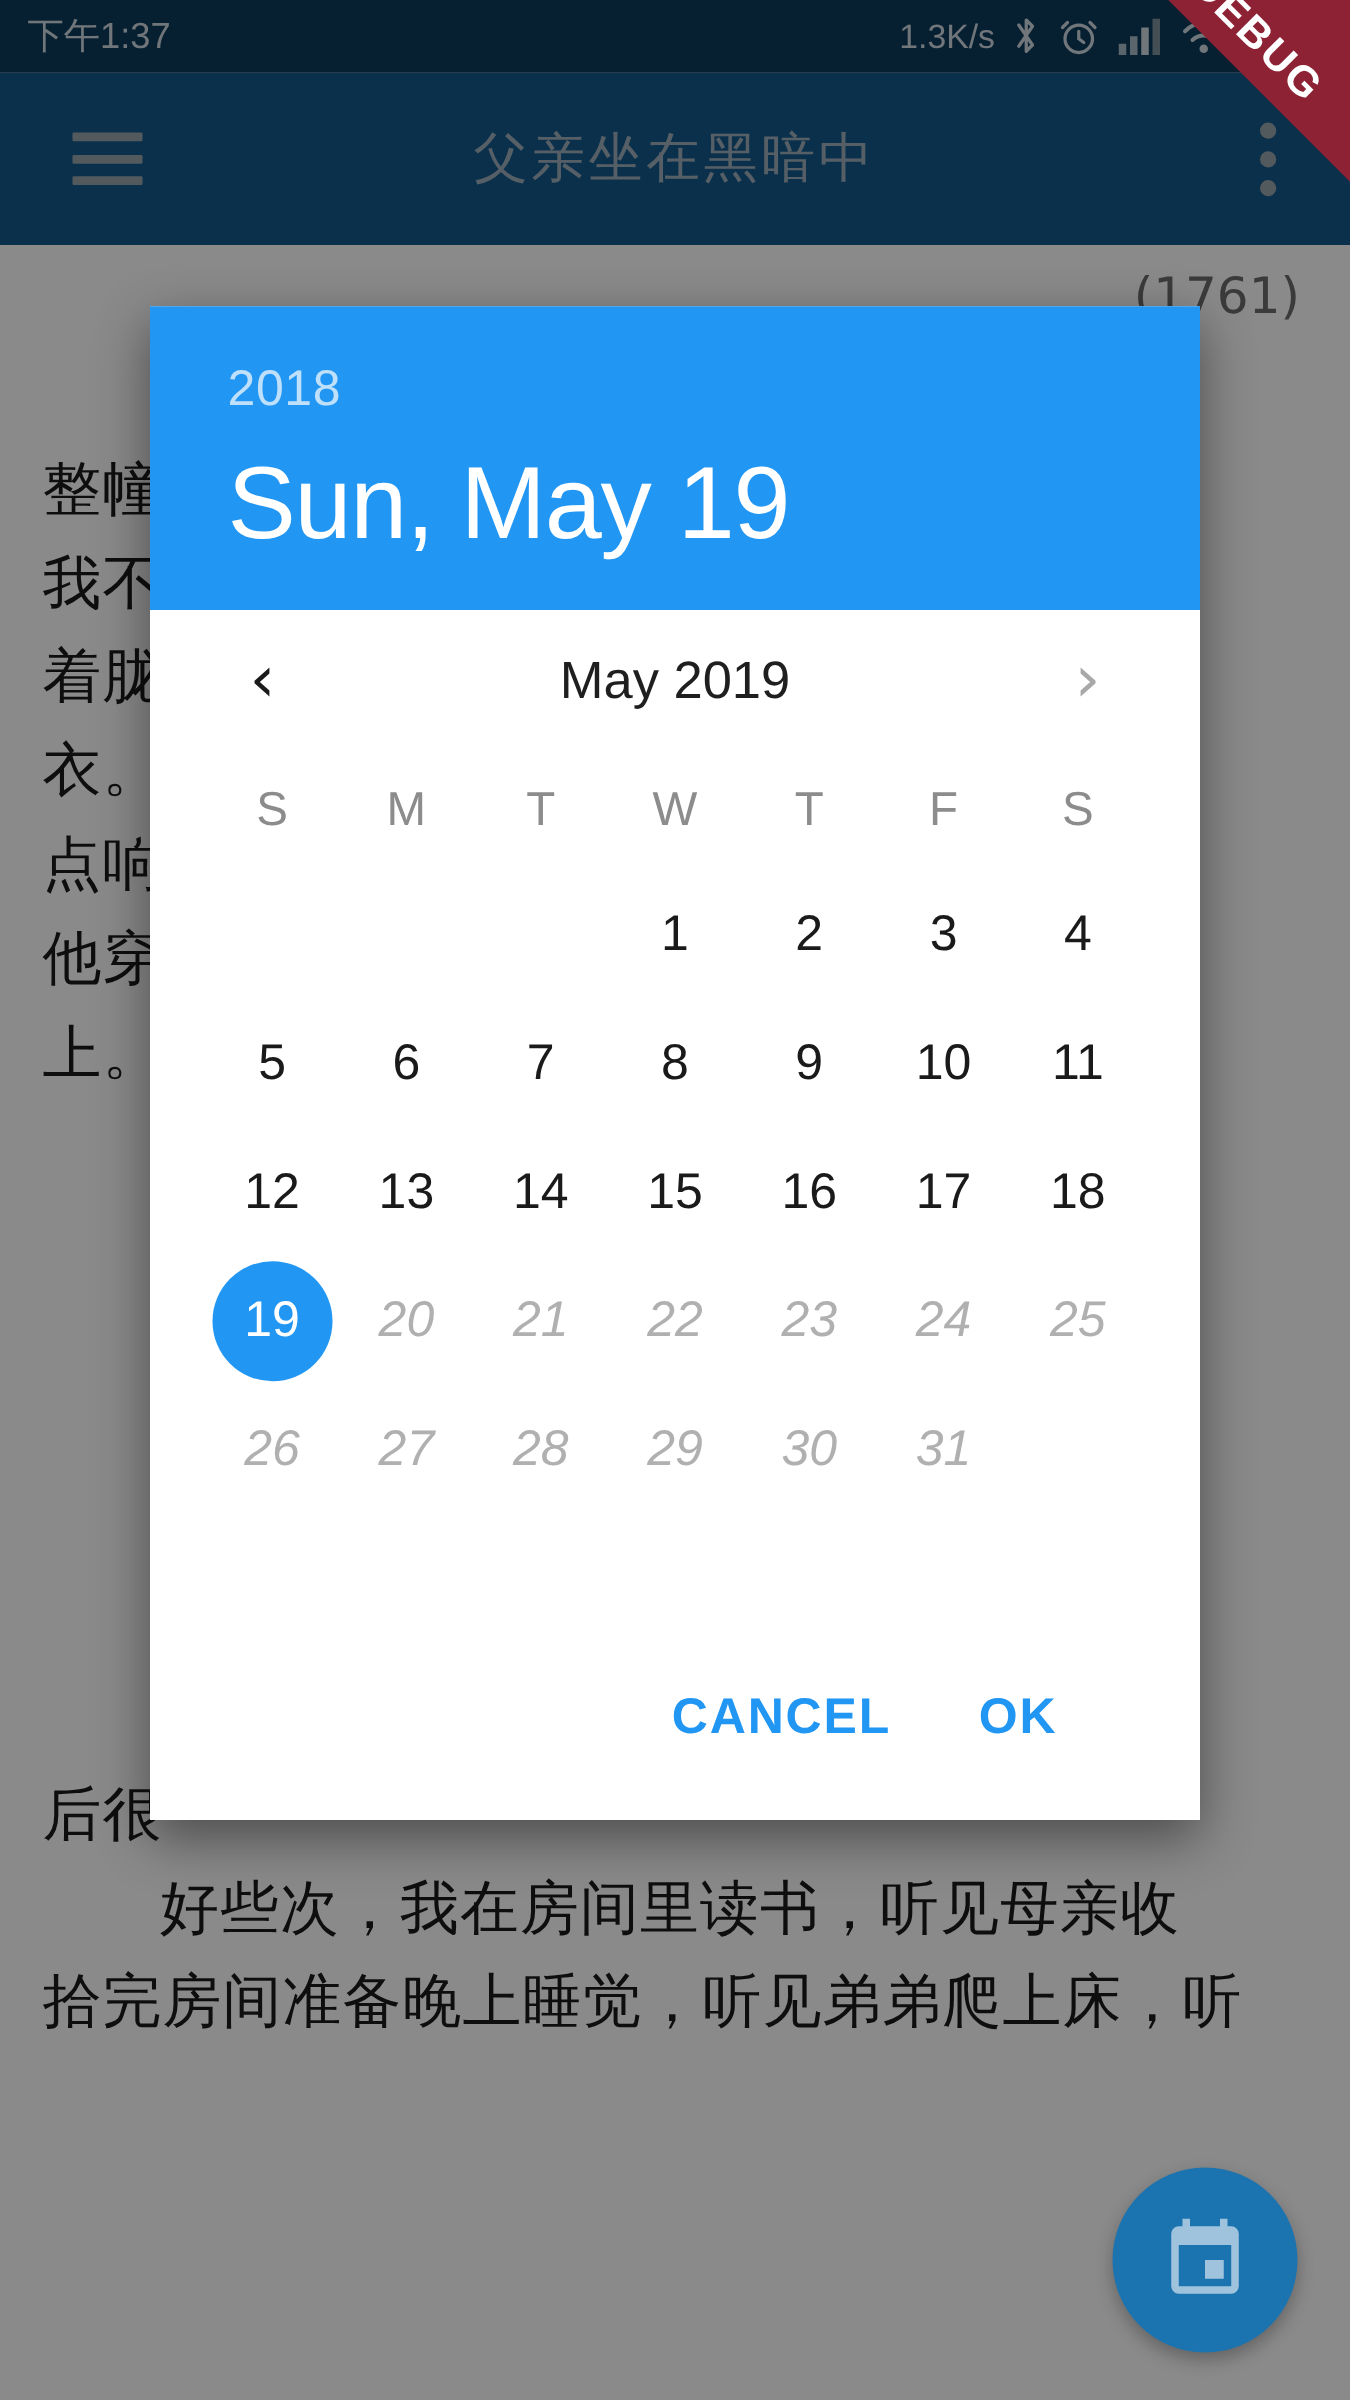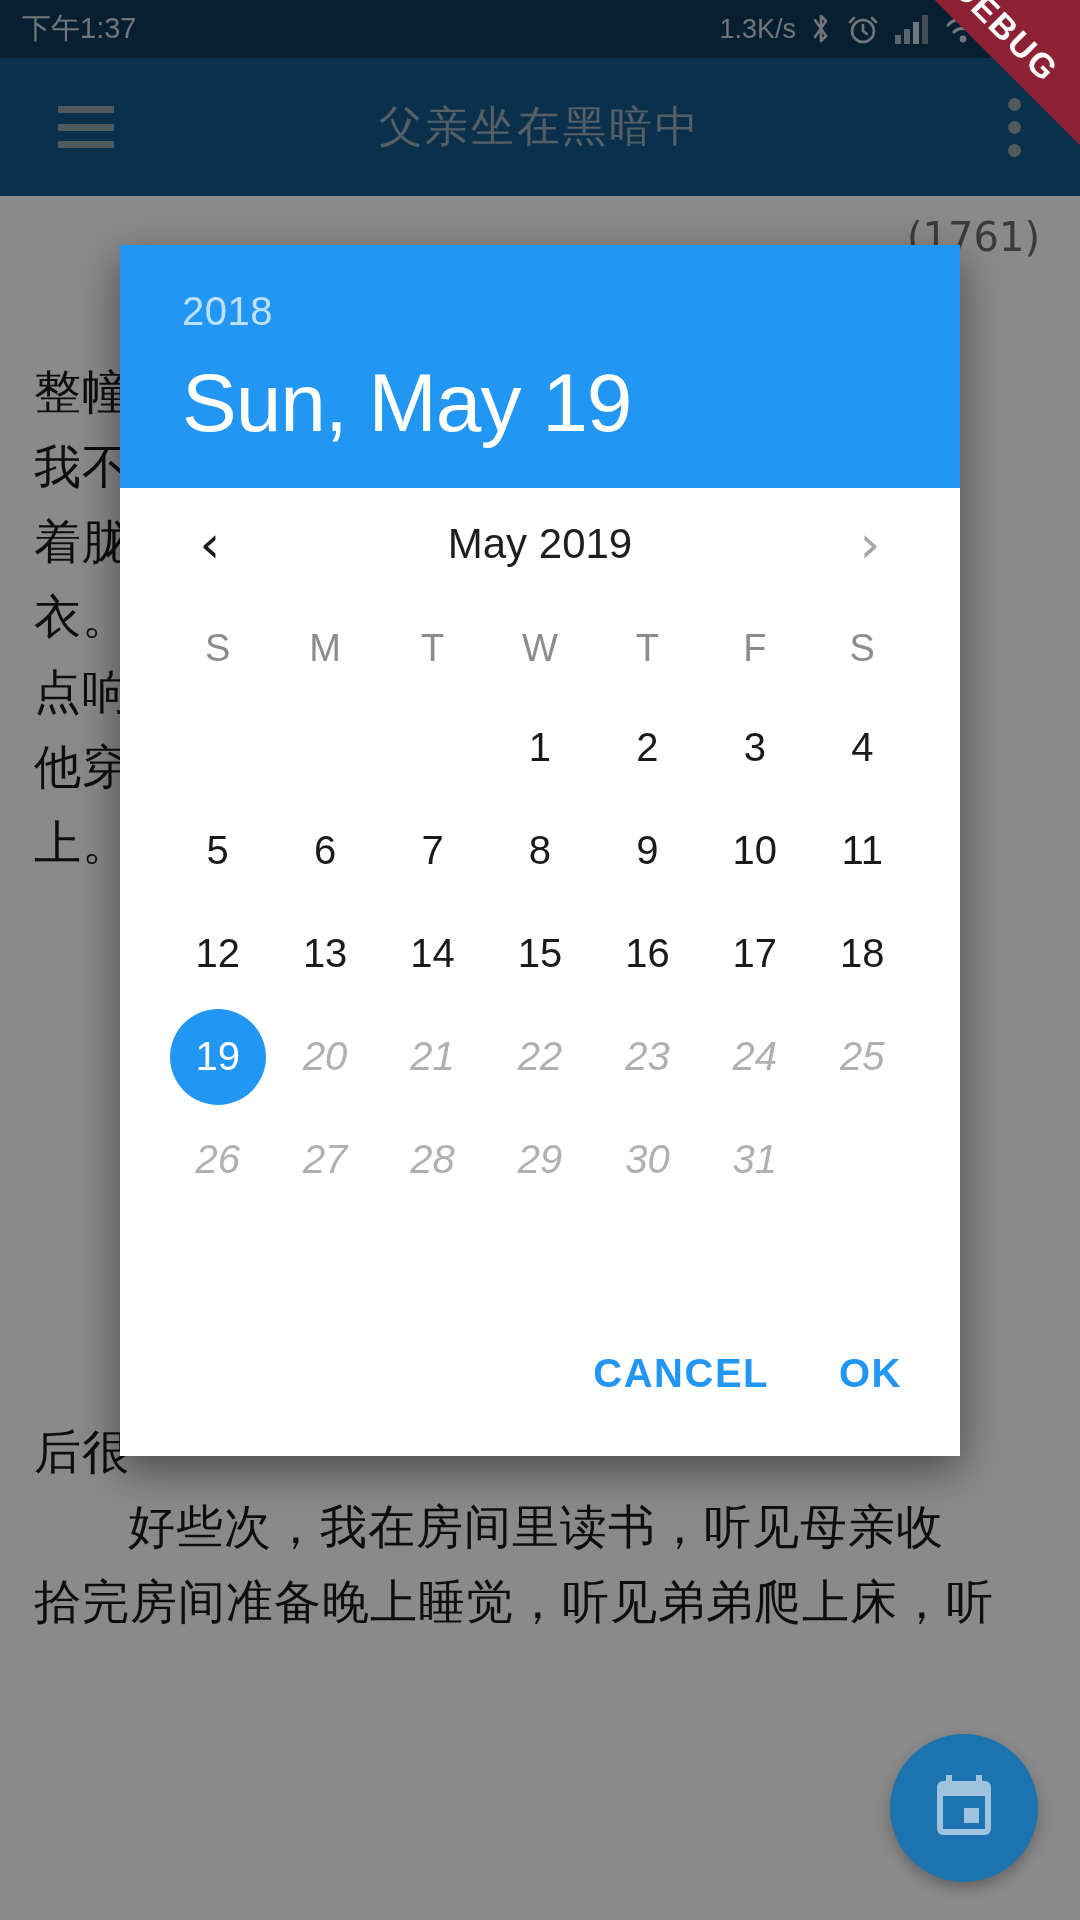--- a/index.html
+++ b/index.html
@@ -241,21 +241,21 @@
     color: #ffffff;
   }
 
   .cal-spacer { height: 124px; }
 
   .dlg-actions {
     display: flex;
     justify-content: flex-end;
     align-items: center;
     gap: 58px;
-    padding: 0 52px 50px 0;
+    padding: 0 108px 50px 0;
   }
   .dlg-btn {
     background: none;
     border: none;
     color: #2196f3;
     font-size: 40px;
     font-weight: bold;
     letter-spacing: 1.5px;
     font-family: "Liberation Sans", sans-serif;
     padding: 10px 6px;

